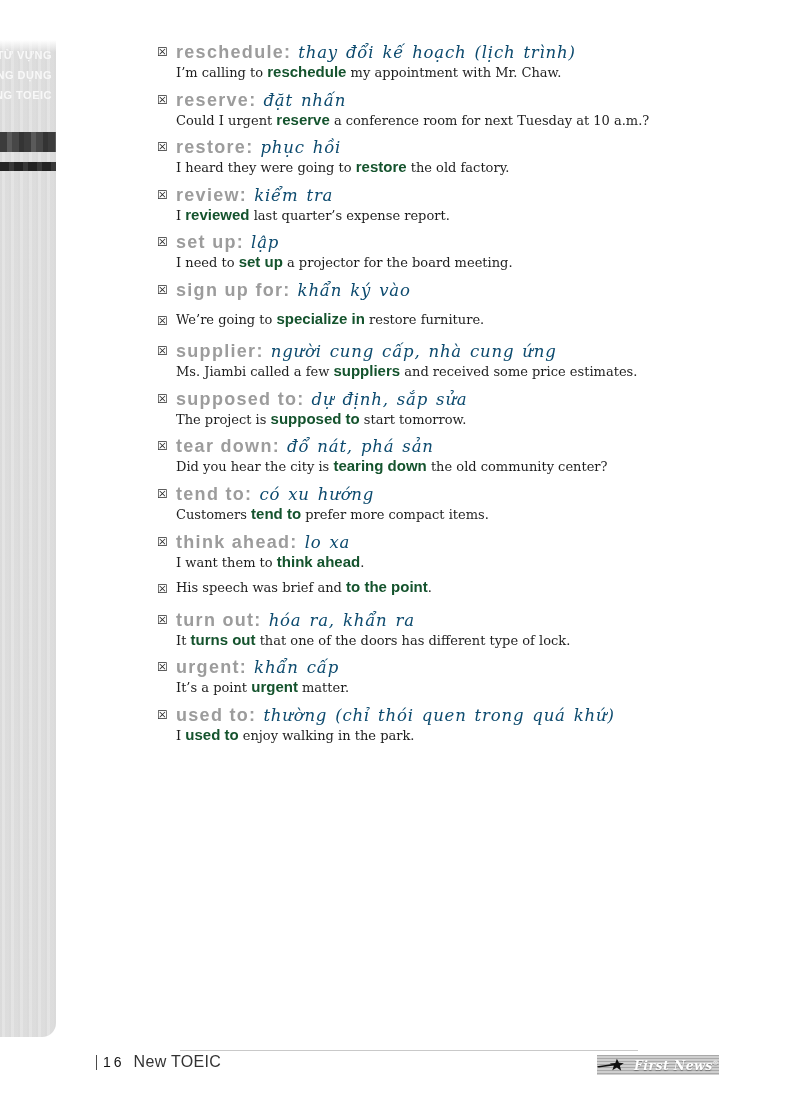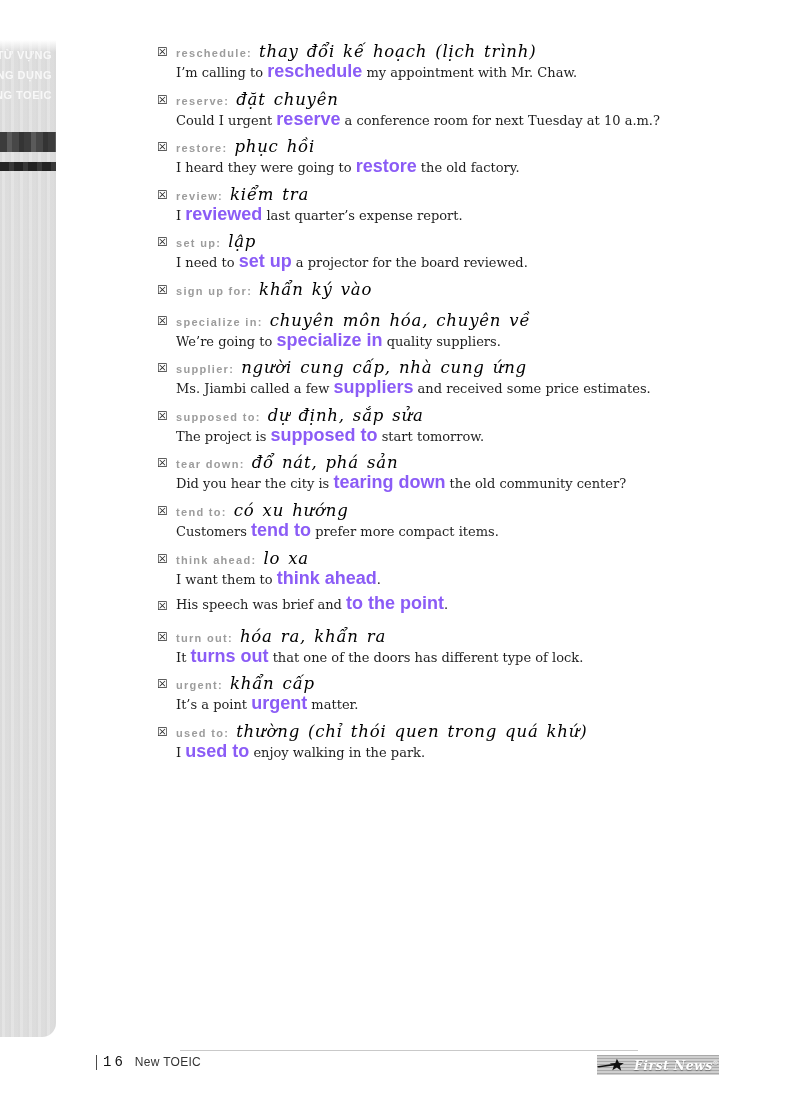--- a/index.html
+++ b/index.html
@@ -41,52 +41,52 @@
   
   .entries { position:absolute; left:157px; top:41px; width:560px; }
   .entry { display:flex; margin-bottom:8.6px; }
   .cb {
     width:19px; flex:0 0 19px; font-family:"DejaVu Sans", sans-serif;
     font-size:12px; color:#2a2a2a; line-height:22px;
   }
   .tl { height:22px; line-height:22px; white-space:nowrap; }
   .term {
     font-family:"Liberation Sans", sans-serif; font-weight:bold;
-    font-size:11px; color:#9c9c9c; letter-spacing:1.3px;
+    font-size:18px; color:#9c9c9c; letter-spacing:1.3px;
   }
   .viet {
     font-family:"DejaVu Serif", serif; font-style:italic;
-    font-size:16.5px; color:#000000; letter-spacing:0.8px; word-spacing:2px;
+    font-size:16.5px; color:#0c4a6e; letter-spacing:0.8px; word-spacing:2px;
     margin-left:7px;
   }
   .sent {
     font-family:"DejaVu Serif", serif; font-size:13px; color:#1e1e1e;
     line-height:15px; margin-top:1px; white-space:nowrap;
   }
   .kw {
     font-family:"Liberation Sans", sans-serif; font-weight:bold;
-    font-size:18px; color:#8b5cf6;
+    font-size:15px; color:#14532d;
   }
 
   
   .footer-rule {
     position:absolute; left:180px; top:1050px; width:458px; height:1px;
     background:#c9c9c9;
   }
   .footer-left {
     position:absolute; left:96px; top:1053px; height:18px;
     display:flex; align-items:center;
   }
   .vbar { width:1px; height:15px; background:#4a4a4a; margin-right:6px; }
   .pnum {
-    font-family:Liberation Mono, monospace; font-size:14px;
+    font-family:Liberation Sans, sans-serif; font-size:14px;
     letter-spacing:3px; color:#111111;
   }
   .blabel {
-    font-family:"Liberation Sans", sans-serif; font-size:12px;
+    font-family:"Liberation Sans", sans-serif; font-size:16px;
     color:#333333; margin-left:9px; letter-spacing:0.3px;
   }
   .logo {
     position:absolute; left:597px; top:1055px; width:122px; height:20px;
     display:flex; align-items:center; justify-content:center; gap:3px;
     background: repeating-linear-gradient(180deg, #a9a9a9 0 1.5px, #cfcfcf 1.5px 3px);
   }
   .logo-star { display:block; }
   .logo-text {
     font-family:"DejaVu Serif", serif; font-style:italic; font-weight:bold;
@@ -119,21 +119,21 @@
       <span class="cb">☒</span>
       <div>
         <div class="tl"><span class="term">reschedule:</span><span class="viet">thay đổi kế hoạch (lịch trình)</span></div>
         <div class="sent"><span>I’m calling to </span><span class="kw">reschedule</span><span> my appointment with Mr. Chaw.</span></div>
       </div>
     </div>
 
     <div class="entry">
       <span class="cb">☒</span>
       <div>
-        <div class="tl"><span class="term">reserve:</span><span class="viet">đặt chuyên</span></div>
+        <div class="tl"><span class="term">reserve:</span><span class="viet">đặt nhấn</span></div>
         <div class="sent"><span>Could I urgent </span><span class="kw">reserve</span><span> a conference room for next Tuesday at 10 a.m.?</span></div>
       </div>
     </div>
 
     <div class="entry">
       <span class="cb">☒</span>
       <div>
         <div class="tl"><span class="term">restore:</span><span class="viet">phục hồi</span></div>
         <div class="sent"><span>I heard they were going to </span><span class="kw">restore</span><span> the old factory.</span></div>
       </div>
@@ -144,36 +144,35 @@
       <div>
         <div class="tl"><span class="term">review:</span><span class="viet">kiểm tra</span></div>
         <div class="sent"><span>I </span><span class="kw">reviewed</span><span> last quarter’s expense report.</span></div>
       </div>
     </div>
 
     <div class="entry">
       <span class="cb">☒</span>
       <div>
         <div class="tl"><span class="term">set up:</span><span class="viet">lập</span></div>
-        <div class="sent"><span>I need to </span><span class="kw">set up</span><span> a projector for the board reviewed.</span></div>
+        <div class="sent"><span>I need to </span><span class="kw">set up</span><span> a projector for the board meeting.</span></div>
       </div>
     </div>
 
     <div class="entry">
       <span class="cb">☒</span>
       <div>
         <div class="tl"><span class="term">sign up for:</span><span class="viet">khẩn ký vào</span></div>
       </div>
     </div>
 
     <div class="entry">
       <span class="cb">☒</span>
       <div>
-        <div class="tl"><span class="term">specialize in:</span><span class="viet">chuyên môn hóa, chuyên về</span></div>
-        <div class="sent"><span>We’re going to </span><span class="kw">specialize in</span><span> quality suppliers.</span></div>
+        <div class="sent"><span>We’re going to </span><span class="kw">specialize in</span><span> restore furniture.</span></div>
       </div>
     </div>
 
     <div class="entry">
       <span class="cb">☒</span>
       <div>
         <div class="tl"><span class="term">supplier:</span><span class="viet">người cung cấp, nhà cung ứng</span></div>
         <div class="sent"><span>Ms. Jiambi called a few </span><span class="kw">suppliers</span><span> and received some price estimates.</span></div>
       </div>
     </div>

